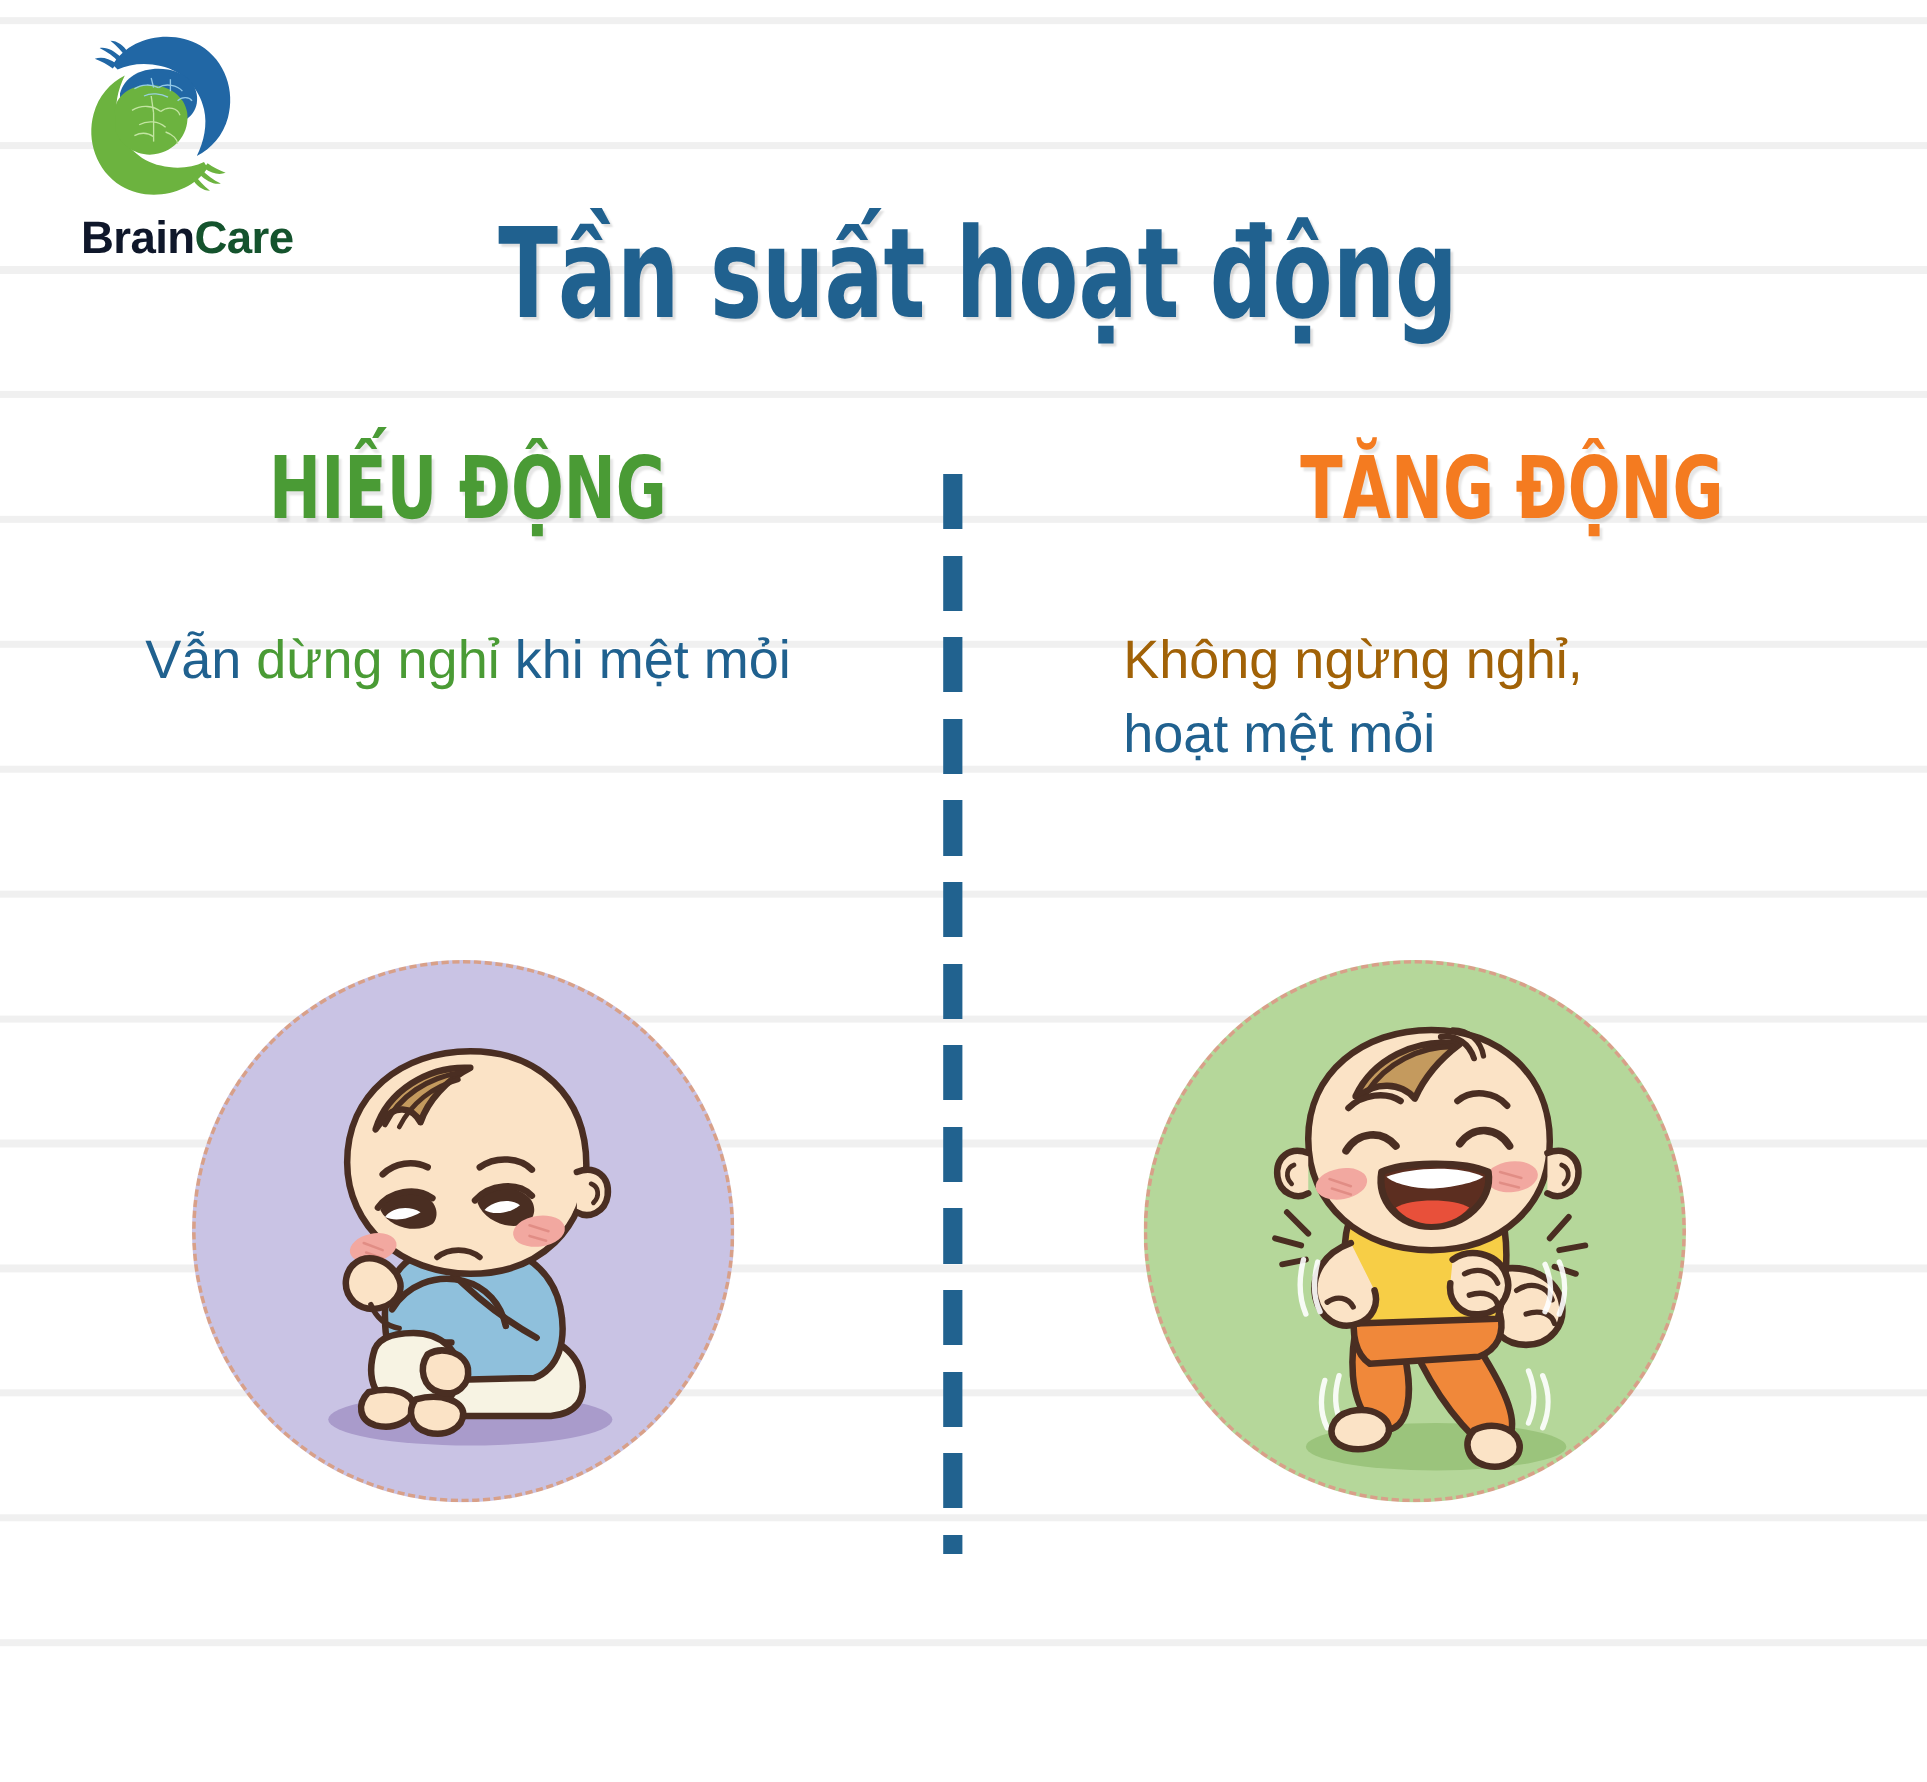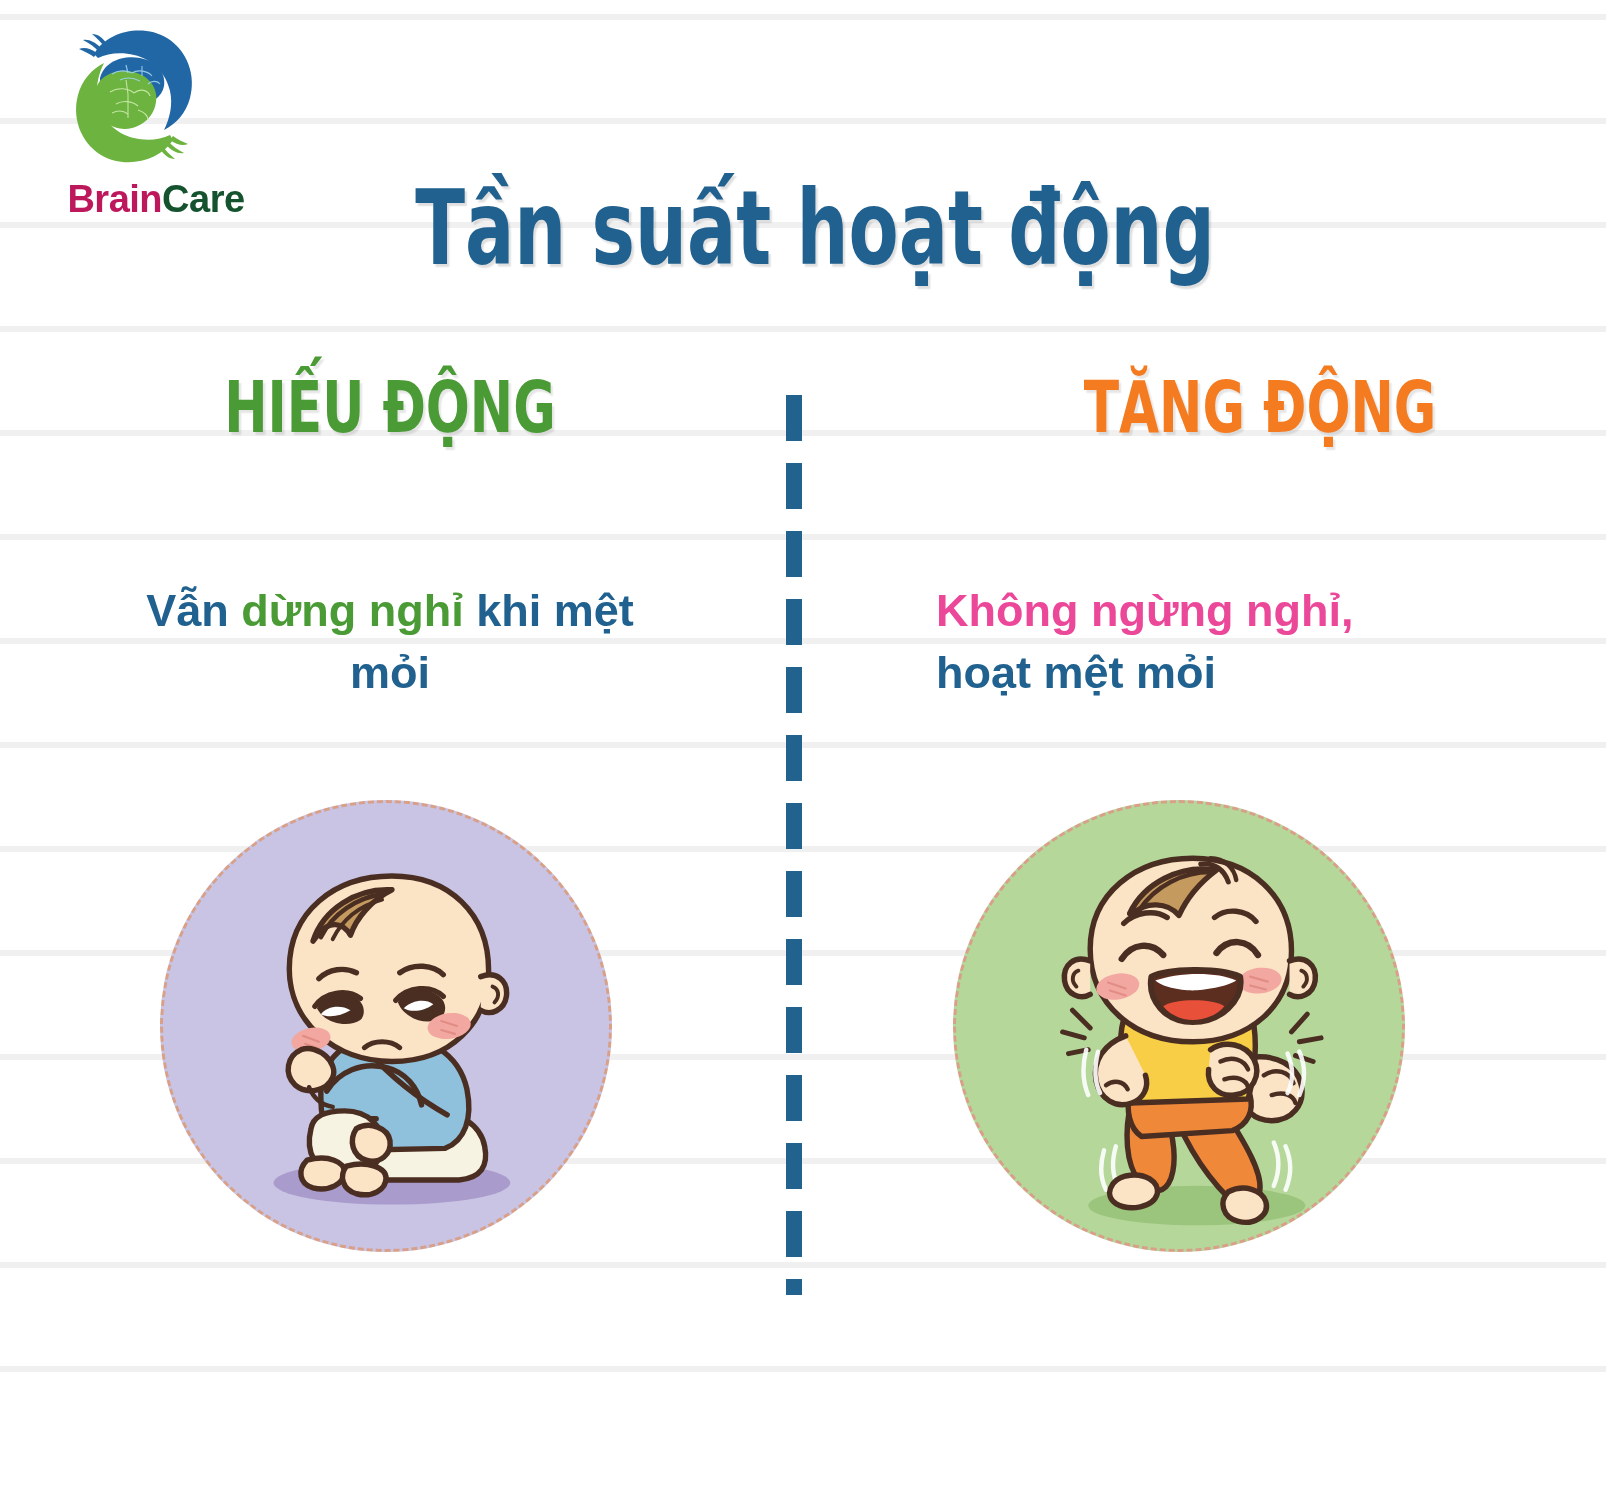--- a/index.html
+++ b/index.html
@@ -55,21 +55,21 @@
     position: absolute;
     left: 0;
     top: 160px;
     width: 244px;
     text-align: center;
     font-size: 38px;
     font-weight: bold;
     letter-spacing: -0.5px;
     white-space: nowrap;
   }
-  .wm-brain { color: #be185d; margin-left: 44px; }
+  .wm-brain { color: #0f172a; margin-left: 44px; }
   .wm-care  { color: #14532d; }
 
   
   #main-title {
     position: absolute;
     left: 260px;
     top: 176px;
     width: 1110px;
     text-align: center;
     font-size: 104px;
@@ -101,31 +101,31 @@
     font-family: "DejaVu Sans Condensed", "Liberation Sans Narrow", "Liberation Sans", sans-serif;
     transform: scaleX(0.80);
     text-shadow: 3px 3px 2px rgba(0,0,0,0.10);
     white-space: nowrap;
     height: 100px;
   }
   #col-left .col-heading  { color: #4A9B35; text-align: center; transform-origin: center top; }
   #col-right .col-heading { color: #F47B20; text-align: center; transform-origin: center top; }
 
   .col-desc {
-    margin-top: 110px;
+    margin-top: 49px;
     font-size: 45px;
     line-height: 1.38;
-    font-weight: bold;
+    font-weight: normal;
     color: #20618F;
   }
   #col-left  .col-desc { text-align: center; padding: 0 60px; }
   #col-right .col-desc { text-align: left;  padding: 0 0 0 26px; }
 
   .accent-green  { color: #4A9B35; }
-  .accent-orange { color: #ec4899; }
+  .accent-orange { color: #a16207; }
 
   
   #divider {
     position: absolute;
     left: 786px;
     top: 395px;
     width: 16px;
     height: 900px;
     background-image: repeating-linear-gradient(
         to bottom,

